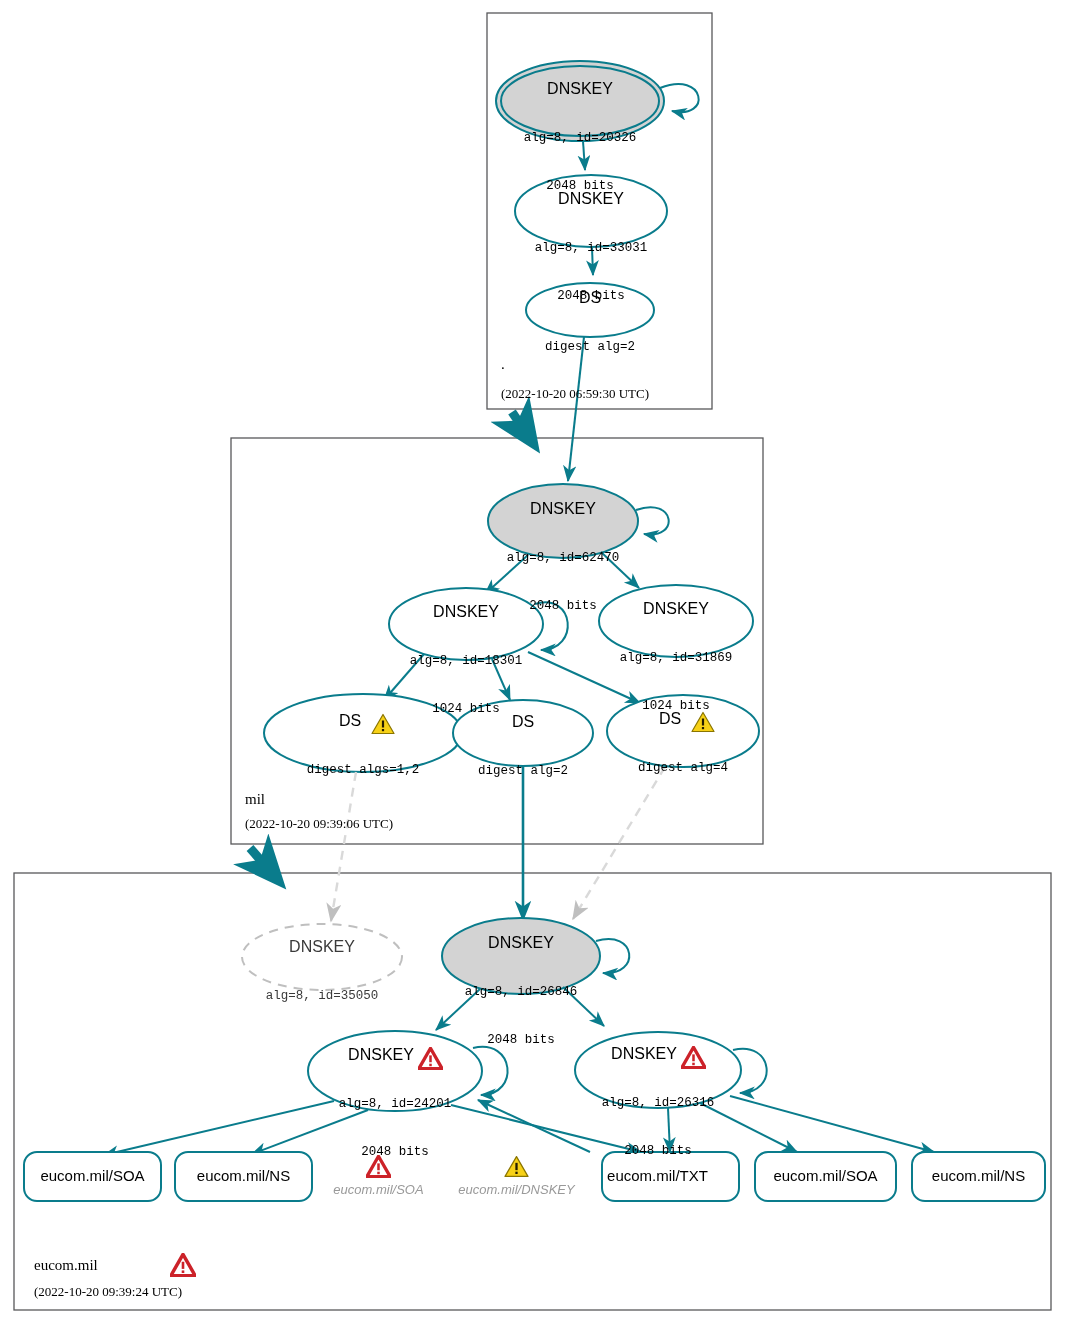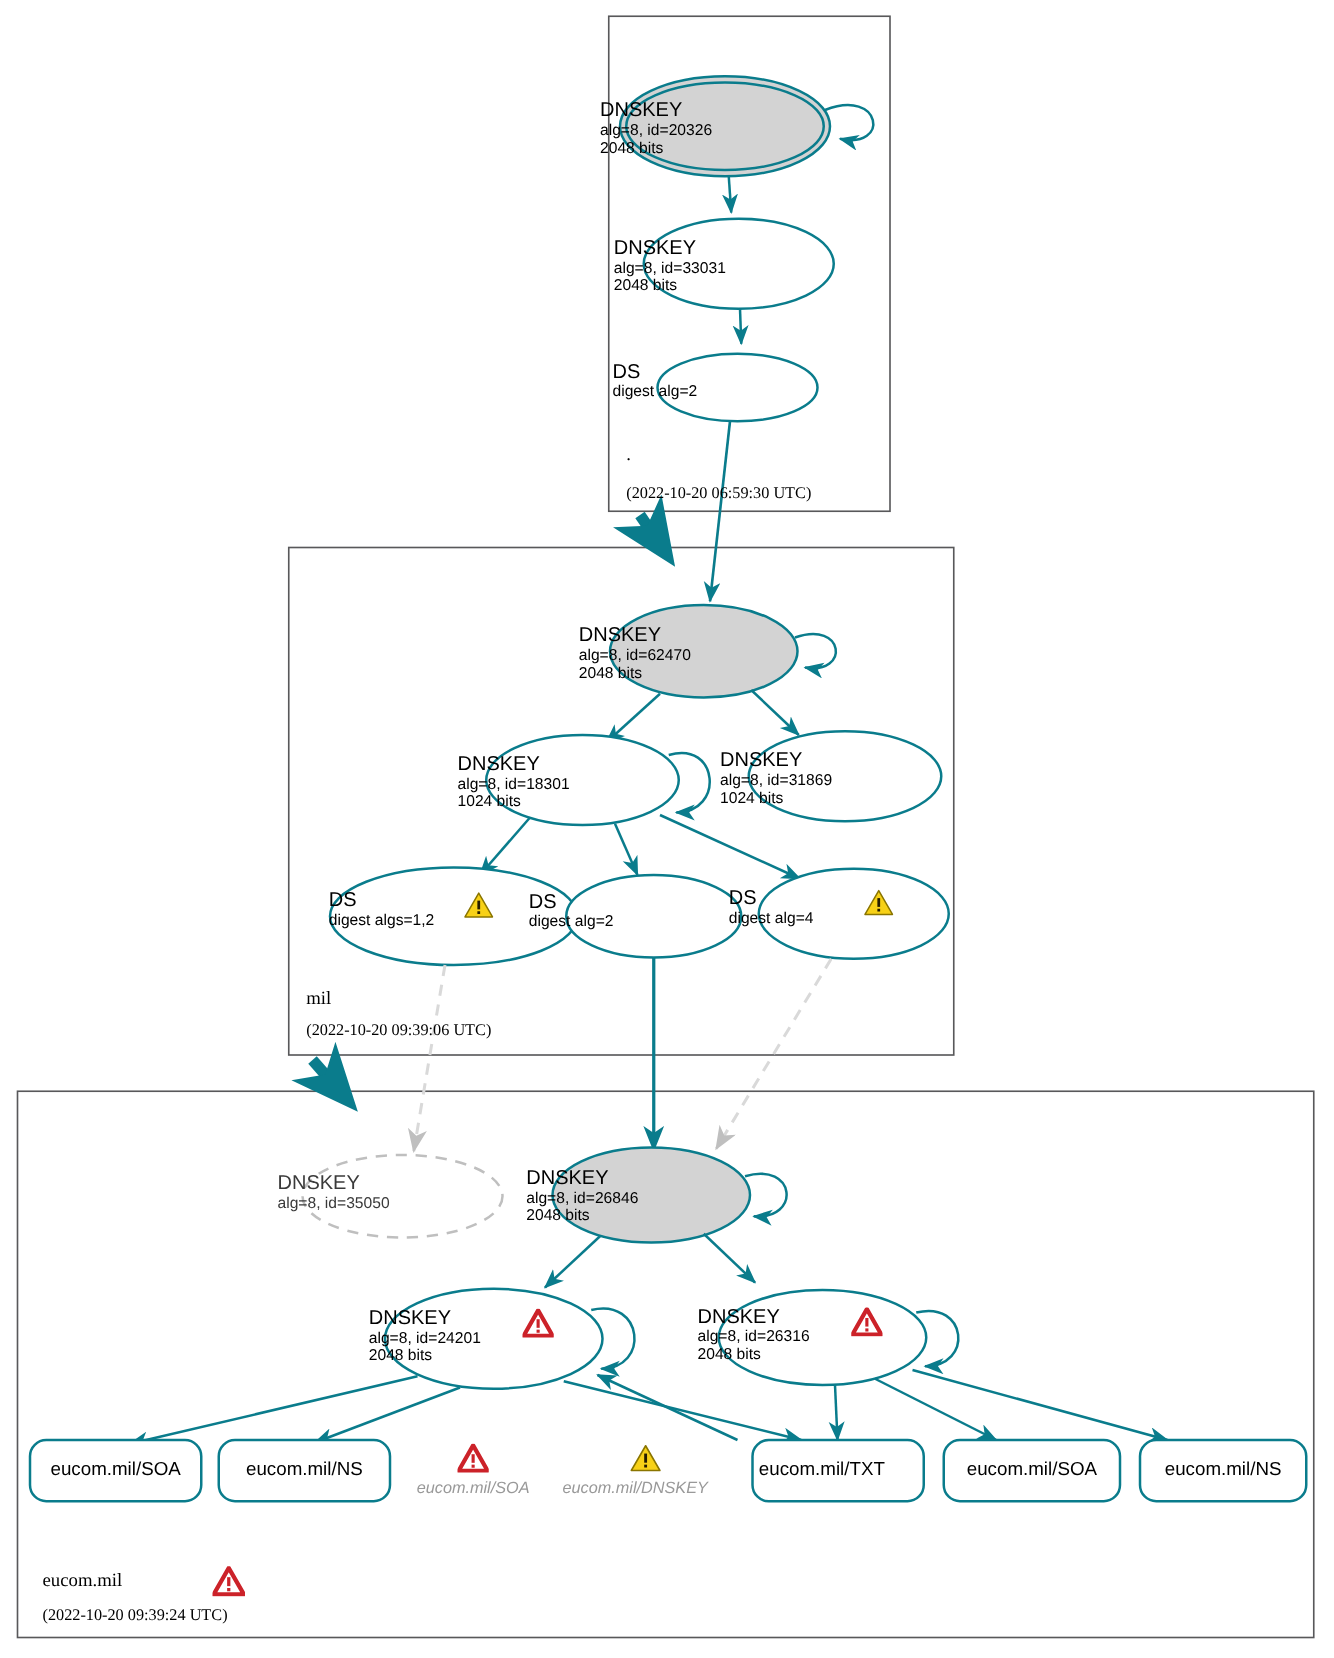--- a/index.html
+++ b/index.html
@@ -1,22 +1,22 @@
 <!DOCTYPE html>
 <html><head>
 <meta charset="utf-8">
 <style>
   html,body{margin:0;padding:0;background:#ffffff;}
   body{width:1067px;height:1326px;position:relative;overflow:hidden;
        font-family:"Liberation Serif",serif;color:#000;}
   #stage{position:absolute;left:0;top:0;width:1067px;height:1326px;}
   svg.layer{position:absolute;left:0;top:0;width:1067px;height:1326px;overflow:visible;}
-  .node-label{position:absolute;pointer-events:none;}
+  .node-label{position:absolute;text-align:center;pointer-events:none;}
   .nl-title{font-family:"Liberation Sans",sans-serif;font-size:16px;line-height:17px;}
-  .nl-sub{font-family:Liberation Sans, sans-serif;font-size:12.5px;line-height:14px;}
+  .nl-sub{font-family:Liberation Mono, monospace;font-size:12.5px;line-height:14px;margin-top:34px;}
   .rr-label{font-family:"Liberation Sans",sans-serif;font-size:15px;}
   .zone-name{font-family:"Liberation Serif",serif;font-size:15px;}
   .zone-date{font-family:"Liberation Serif",serif;font-size:13px;}
   .ghost-label{font-family:"Liberation Sans",sans-serif;font-size:13px;font-style:italic;color:#999999;}
   .warnicon{position:absolute;}
 </style>
 </head>
 <body>
 
 <div id="stage">
@@ -207,21 +207,21 @@
     <rect x="10.8" y="8" width="2.4" height="6.6" fill="#cc2229"></rect>
     <rect x="10.8" y="16" width="2.4" height="2.4" fill="#cc2229"></rect>
   </svg>
   <div class="ghost-label" style="position:absolute;left:331px;top:1182px;width:95px;text-align:center;">eucom.mil/SOA</div>
 
   <svg class="warnicon" style="left:504px;top:1155px;" width="25" height="23" viewBox="0 0 24 22">
     <path d="M12 1.5 L23 20.5 L1 20.5 Z" fill="#f7d117" stroke="#8a7500" stroke-width="1.2" stroke-linejoin="round"></path>
     <rect x="10.9" y="7.5" width="2.2" height="7" fill="#241c00"></rect>
     <rect x="10.9" y="16" width="2.2" height="2.2" fill="#241c00"></rect>
   </svg>
-  <div class="ghost-label" style="position:absolute;left:450px;top:1182px;width:133px;">eucom.mil/DNSKEY</div>
+  <div class="ghost-label" style="position:absolute;left:450px;top:1182px;width:133px;text-align:center;">eucom.mil/DNSKEY</div>
 
   <div class="rr-label" style="position:absolute;left:602px;top:1167px;width:111px;text-align:center;">eucom.mil/TXT</div>
   <div class="rr-label" style="position:absolute;left:755px;top:1167px;width:141px;text-align:center;">eucom.mil/SOA</div>
   <div class="rr-label" style="position:absolute;left:912px;top:1167px;width:133px;text-align:center;">eucom.mil/NS</div>
 
   <div style="position:absolute;left:34px;top:1257px;" class="zone-name">eucom.mil</div>
   <svg class="warnicon" style="left:170px;top:1253px;" width="26" height="24" viewBox="0 0 24 22">
     <path d="M12 1.2 L23.2 20.8 L0.8 20.8 Z" fill="#ffffff" stroke="#cc2229" stroke-width="3.2" stroke-linejoin="round"></path>
     <rect x="10.8" y="8" width="2.4" height="6.6" fill="#cc2229"></rect>
     <rect x="10.8" y="16" width="2.4" height="2.4" fill="#cc2229"></rect>

